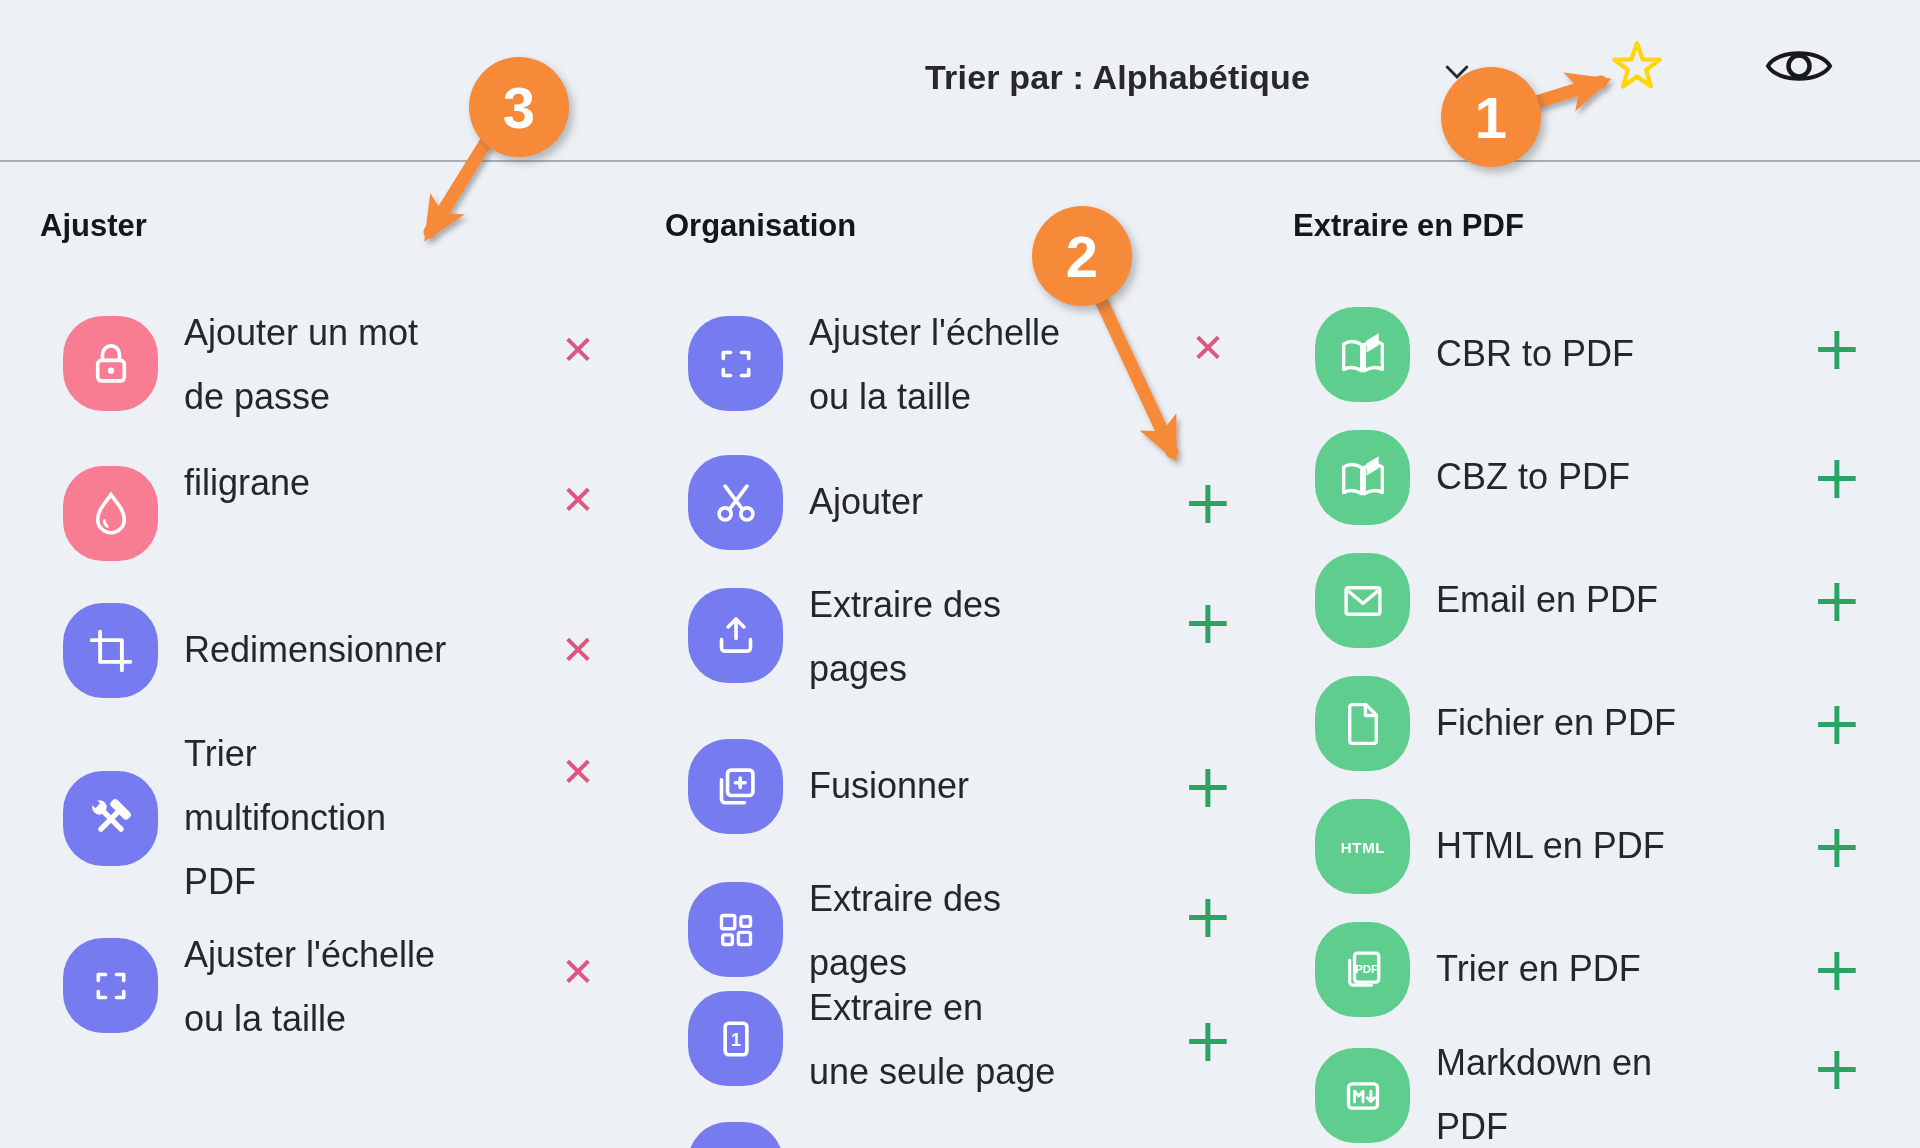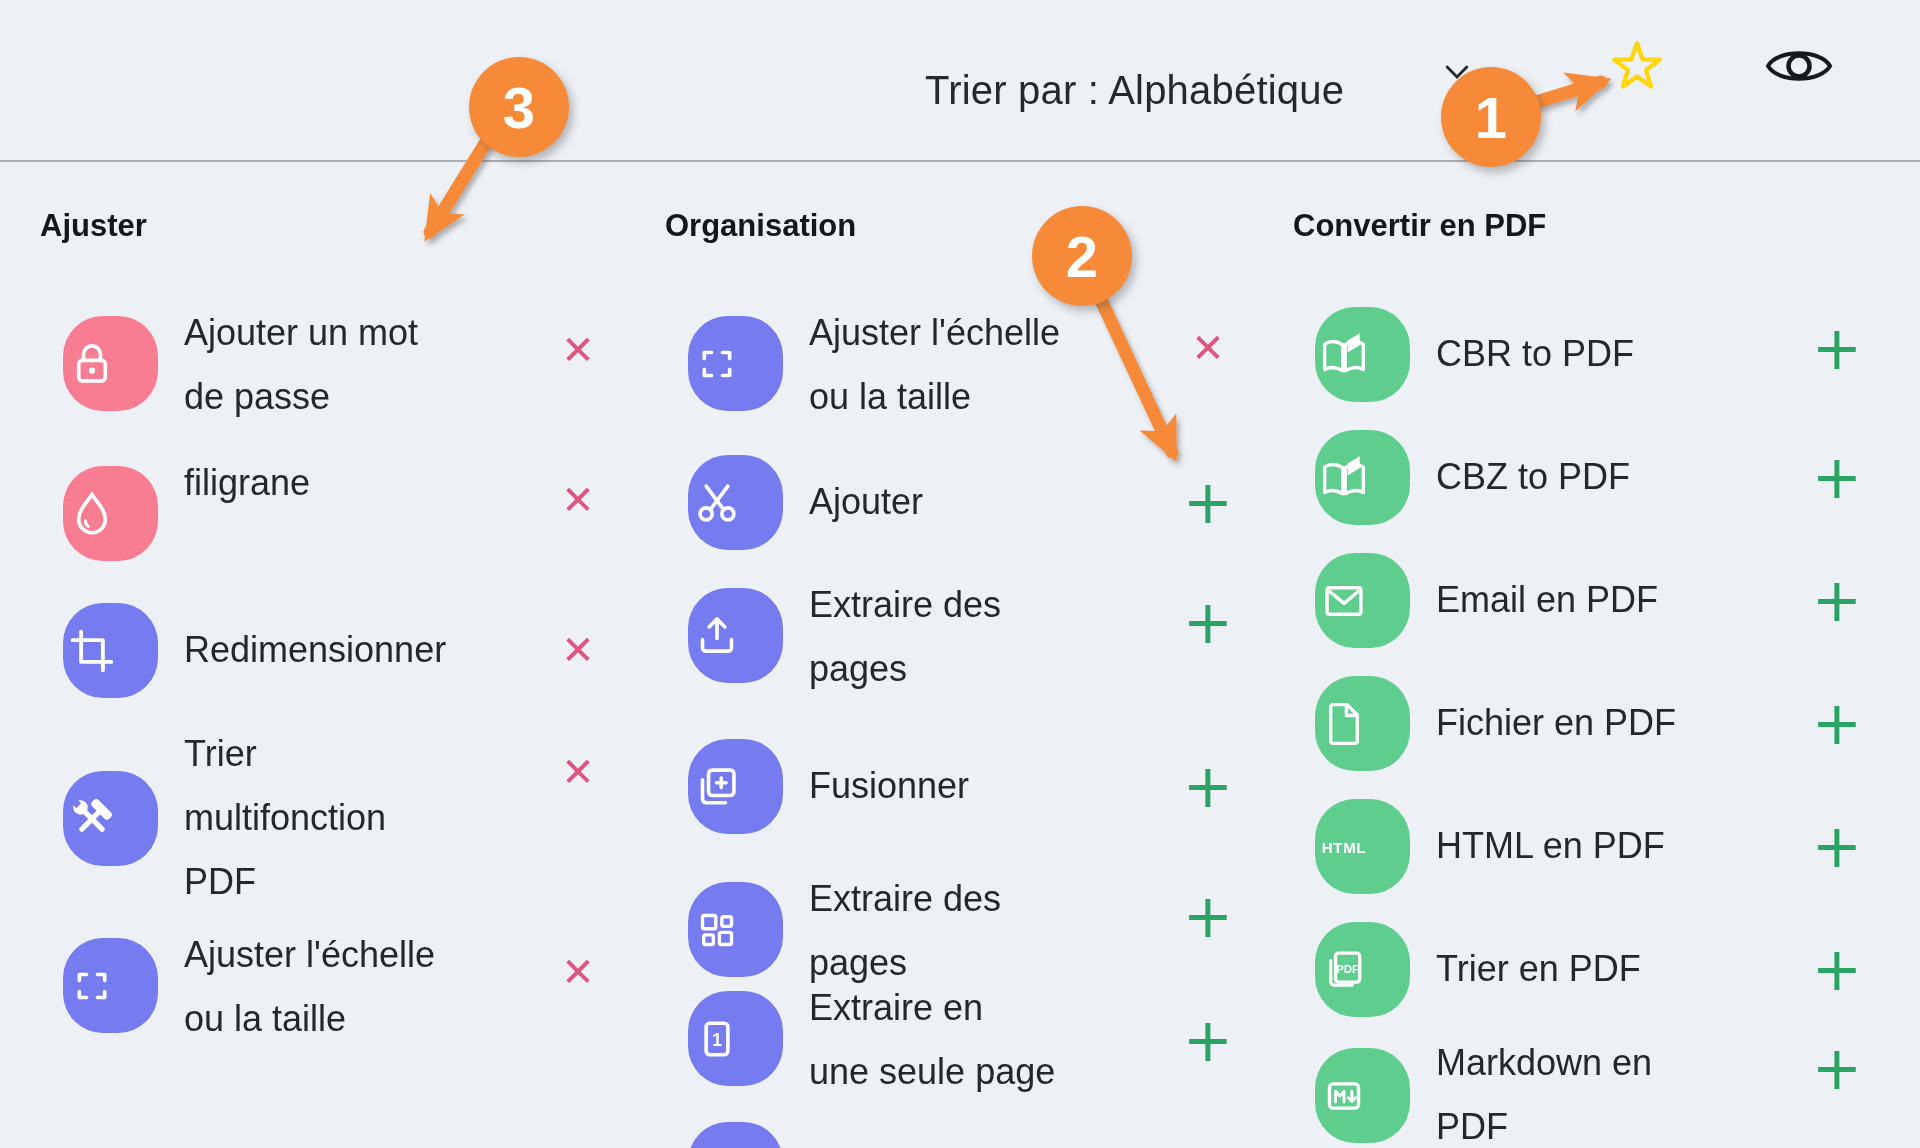--- a/index.html
+++ b/index.html
@@ -3,34 +3,34 @@
 <meta charset="utf-8">
 <style>
   html,body{margin:0;padding:0;}
   body{
     width:1920px;height:1148px;position:relative;overflow:hidden;
     background:#edf0f5;
     font-family:"Liberation Sans", sans-serif;
     color:#24272b;
   }
   .topbar-text{
-    position:absolute;left:925px;top:68px;
-    font-size:40px;color:#26282c;letter-spacing:.2px;
+    position:absolute;left:925px;top:58px;
+    font-size:34px;color:#26282c;letter-spacing:.2px;font-weight:bold;
   }
   .divider{
     position:absolute;left:0;top:160px;width:1920px;height:2px;
     background:#a9adb5;
   }
   .hdr{
     position:absolute;font-size:31px;font-weight:600;color:#15181b;
   }
   .row{position:absolute;display:flex;gap:26px;align-items:flex-start;}
   .sq{
     width:95px;height:95px;border-radius:42%;flex:0 0 95px;
-    display:flex;align-items:center;justify-content:flex-start;
+    display:flex;align-items:center;justify-content:center;
   }
   .sq svg{width:58px;height:58px;}
   .lbl{font-size:36px;line-height:64px;color:#24272b;white-space:nowrap;}
   .lbl .ln{display:block;}
   .ctl{
     position:absolute;transform:translate(-50%,-50%);
     background:none;border:0;padding:0;margin:0;cursor:pointer;
     font-family:"DejaVu Sans", sans-serif;line-height:1;
   }
   .ctl.x{font-size:40px;font-weight:700;color:#dd5680;}
@@ -58,21 +58,21 @@
 
 <svg class="toolicon" style="left:1764px;top:42px" width="70" height="48" viewBox="0 0 70 48">
   <path d="M4 24 C14 7 56 7 66 24 C56 41 14 41 4 24 Z" stroke="#17191c" stroke-width="4" fill="none"></path>
   <circle cx="35" cy="24" r="10.5" stroke="#17191c" stroke-width="4.5" fill="none"></circle>
 </svg>
 
 <div class="divider"></div>
 
 <div class="hdr" style="left:40px;top:208px">Ajuster</div>
 <div class="hdr" style="left:665px;top:208px">Organisation</div>
-<div class="hdr" style="left:1293px;top:208px">Convertir en PDF</div>
+<div class="hdr" style="left:1293px;top:208px">Extraire en PDF</div>
 
 <div class="row" style="left:63px;top:316px">
   <span class="sq" style="background:#f87d92">
     <svg viewBox="0 0 48 48">
         <path d="M17 21v-5a7 7 0 0 1 14 0v5" fill="none" stroke="#fff" stroke-width="3"></path>
         <rect x="13" y="21" width="22" height="17" rx="3" fill="none" stroke="#fff" stroke-width="3"></rect>
         <circle cx="24" cy="29.5" r="2.6" fill="#fff"></circle>
       </svg>
   </span>
   <span class="lbl" style="margin-top:-15px">

